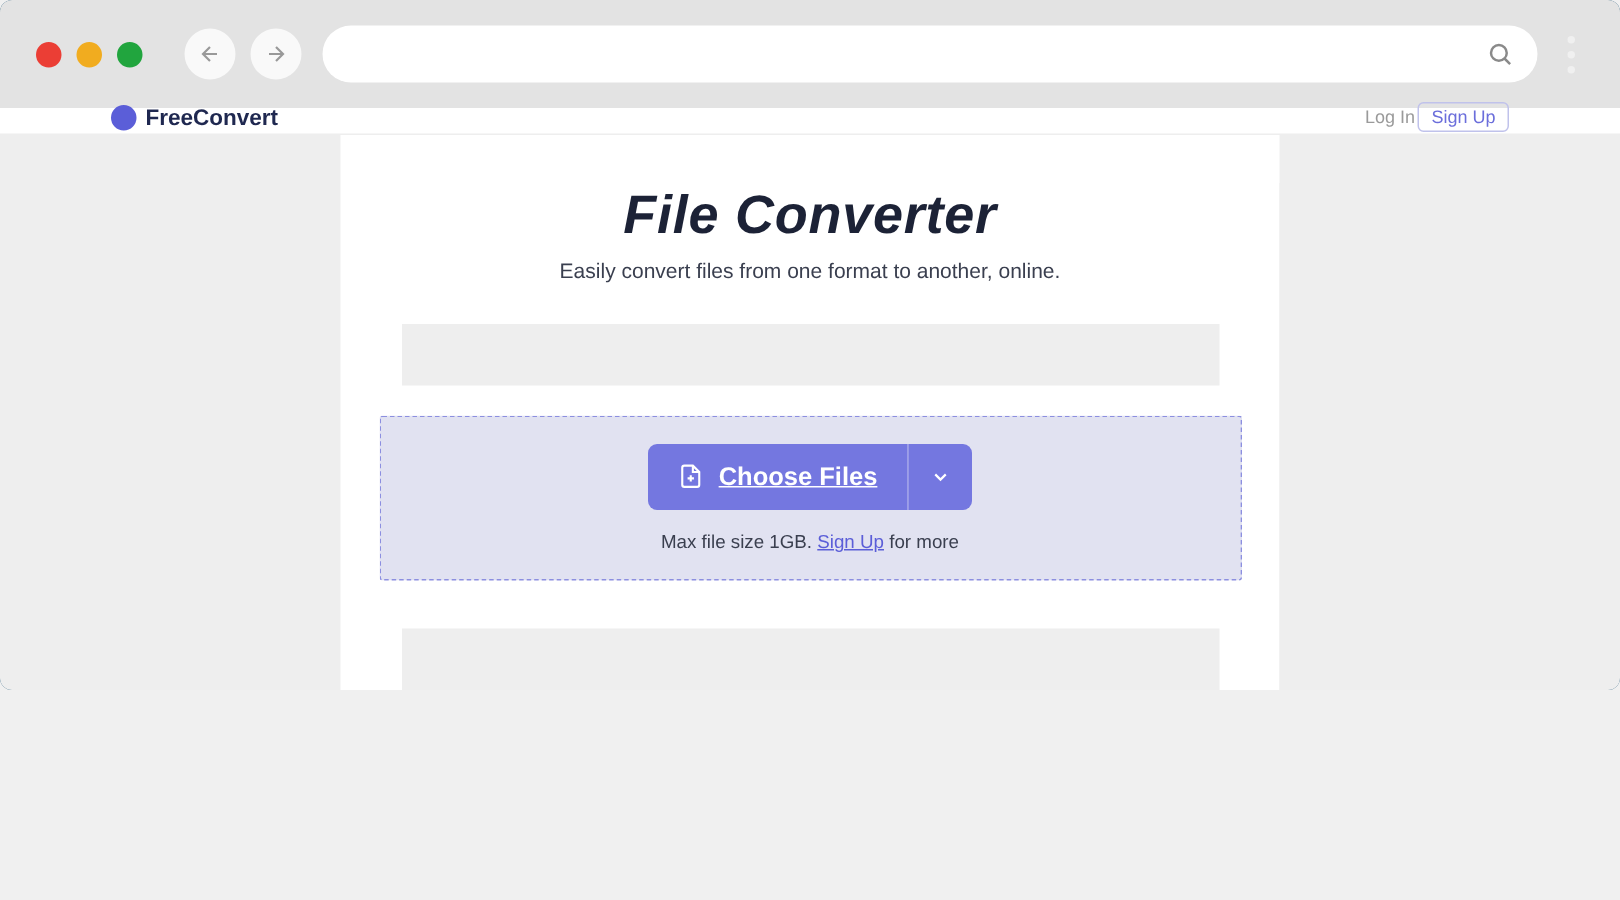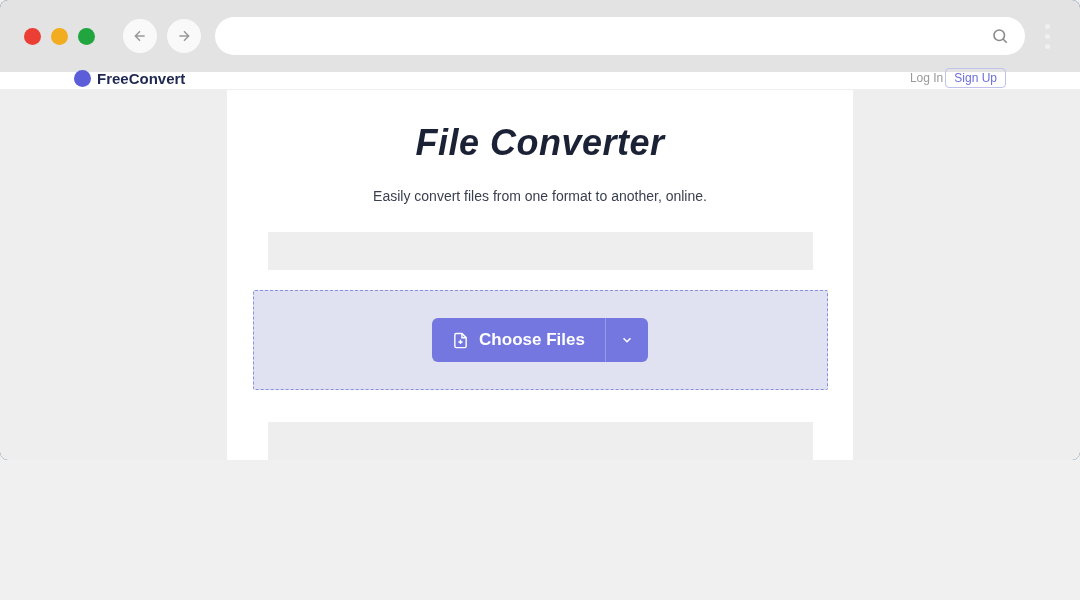--- a/index.html
+++ b/index.html
@@ -183,21 +183,21 @@
   font-size: 36px;
   font-weight: 800;
   color: #1c2236;
   letter-spacing: 0.5px;
   font-style: italic;
 }
 
 .subtitle {
   font-size: 14px;
   color: #3a3f4f;
-  margin-top: 24px;
+  margin-top: 8px;
 }
 
 .ad-box {
   width: 545px;
   height: 68px;
   background: #eeeeee;
   margin-top: 28px;
 }
 
 .dropzone {
@@ -223,20 +223,21 @@
   background: #7477e0;
   color: #fff;
   font-size: 17px;
   font-weight: 700;
   padding: 12px 20px;
   display: flex;
   align-items: center;
   gap: 10px;
   border: none;
   cursor: pointer;
+  text-decoration: underline;
 }
 
 .choose-dropdown {
   background: #7477e0;
   color: #fff;
   padding: 12px 14px;
   border: none;
   border-left: 1px solid rgba(255,255,255,0.25);
   cursor: pointer;
   display: flex;
@@ -328,20 +329,23 @@
                 <path d="M12 11v6M9 14h6"></path>
               </svg>
             <span>Choose Files</span>
           </button>
           <button class="choose-dropdown">
             <svg width="14" height="14" viewBox="0 0 24 24" fill="none" stroke="currentColor" stroke-width="2.5">
                 <path d="M6 9l6 6 6-6"></path>
               </svg>
           </button>
         </div>
+        <p class="max-text">
+          <span>Max file size 1GB. </span><a href="#">Sign Up</a><span> for more</span>
+        </p>
       </div>
 
       <div class="ad-box-bottom"></div>
     </div>
 
     <div class="side-ad side-right"></div>
   </div>
 </div>
 
 </body></html>

